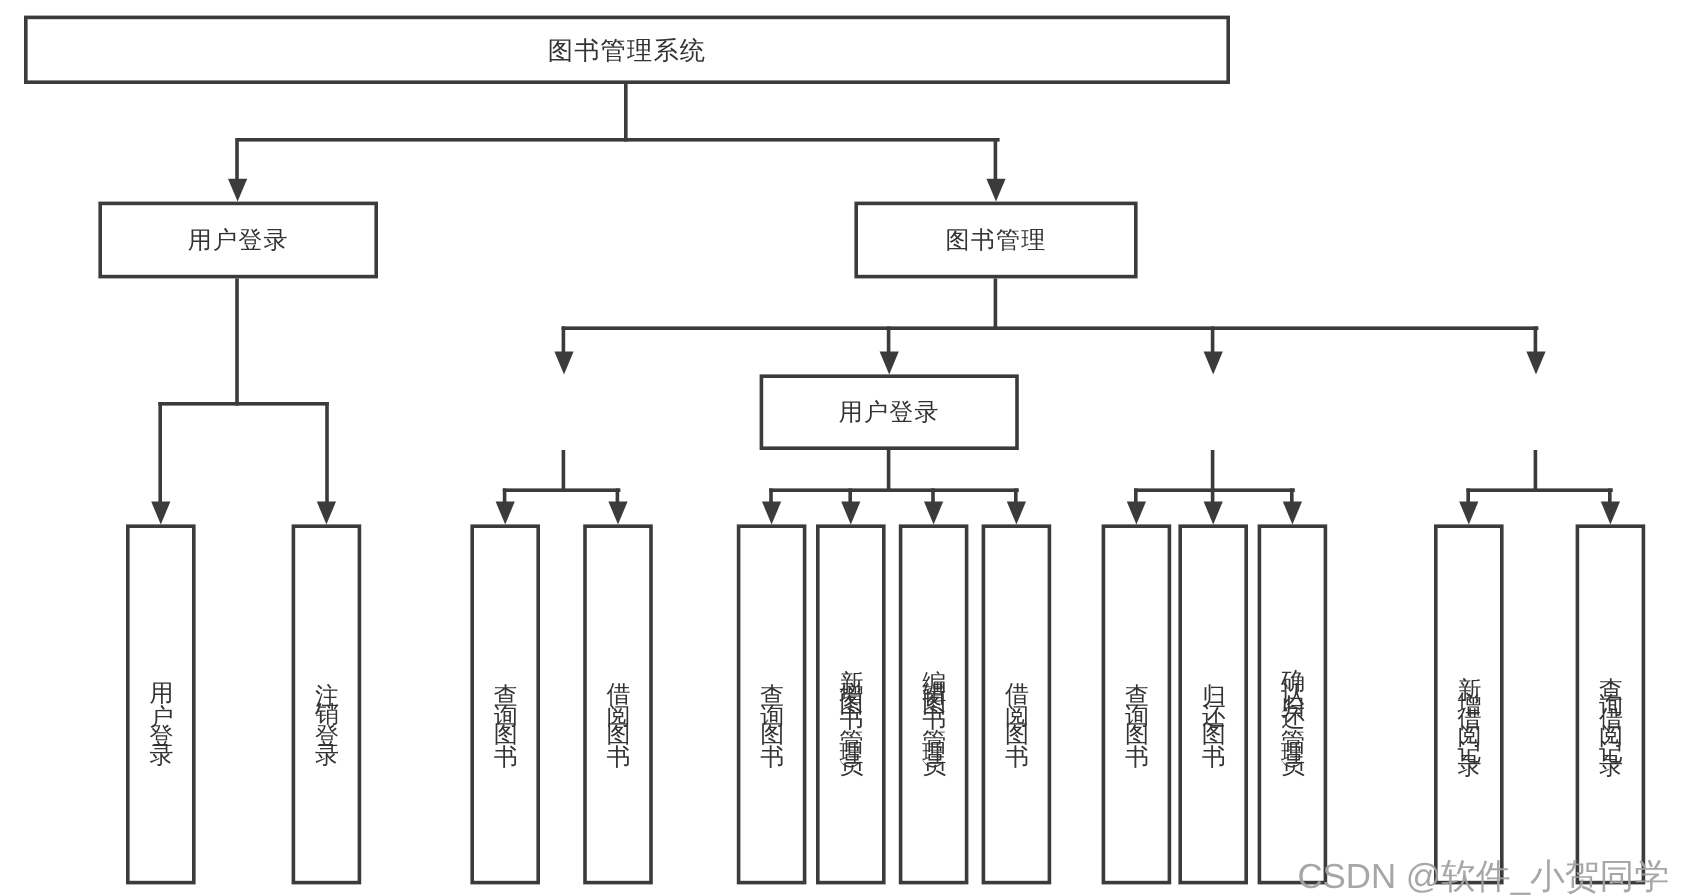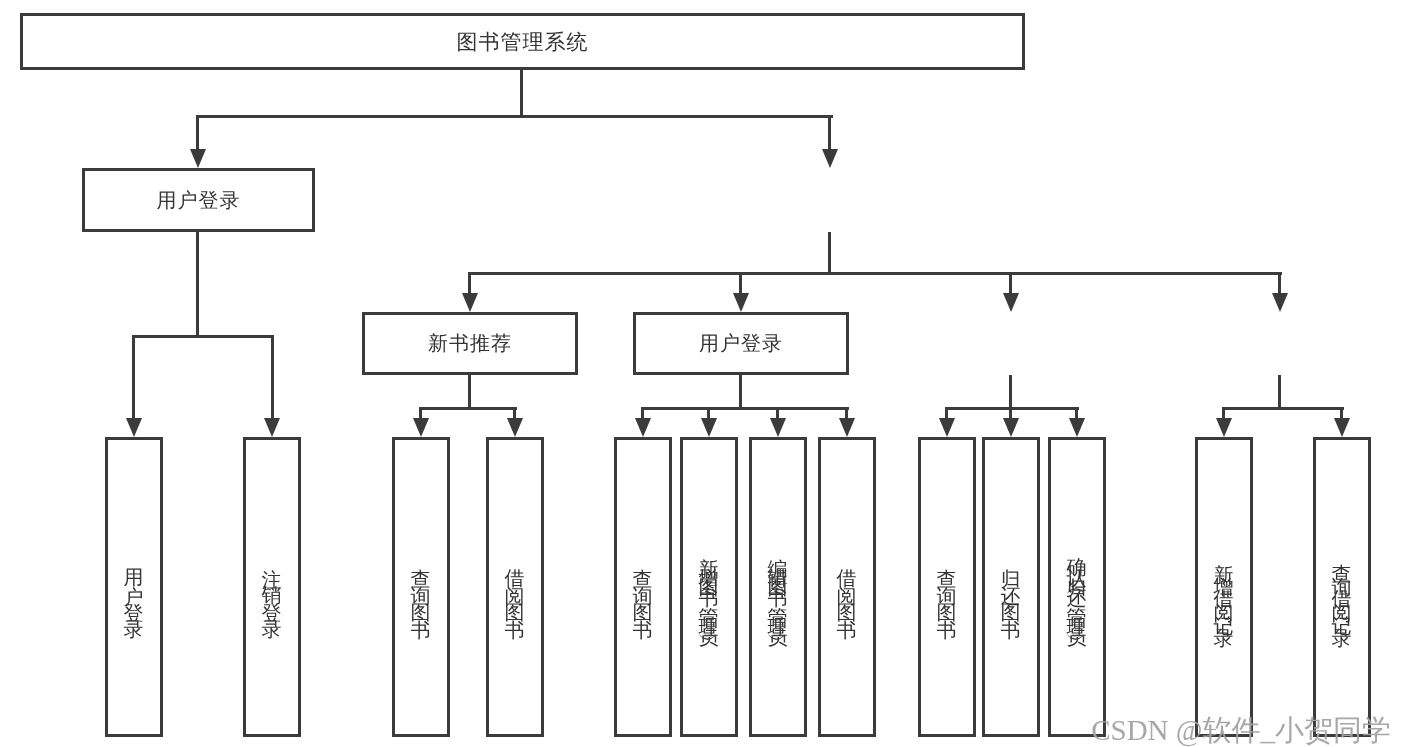--- a/index.html
+++ b/index.html
@@ -1,20 +1,20 @@
 <!DOCTYPE html>
 <html><head>
 <meta charset="utf-8">
 <style>
   html,body{margin:0;padding:0;background:#ffffff;}
   #canvas{
     position:relative;
     width:1405px;height:747px;
     background:#ffffff;
-    font-family:Liberation Serif, serif;
+    font-family:Liberation Sans, sans-serif;
     overflow:hidden;
   }
   .box{
     position:absolute;
     box-sizing:border-box;
     border:3px solid #3b3b3b;
     background:#ffffff;
     color:#333333;
     display:flex;
     align-items:center;
@@ -49,22 +49,22 @@
   }
 </style>
 </head>
 <body>
 
 <div id="canvas">
 
   <div class="box root-box" style="left:20px;top:13px;width:1005px;height:57px">图书管理系统</div>
 
   <div class="box" style="left:82px;top:168px;width:233px;height:64px">用户登录</div>
+  <div class="box" style="left:712px;top:168px;width:236px;height:64px">图书管理</div>
 
-  <div class="box" style="left:362px;top:312px;width:216px;height:63px">新书推荐</div>
   <div class="box" style="left:633px;top:312px;width:216px;height:63px">用户登录</div>
 
   <div class="box leaf sp4" style="left:105px;top:437px;width:58px;height:300px">用户登录</div>
   <div class="box leaf sp4" style="left:243px;top:437px;width:58px;height:300px">注销登录</div>
 
   <div class="box leaf sp4" style="left:392px;top:437px;width:58px;height:300px">查询图书</div>
   <div class="box leaf sp4" style="left:486px;top:437px;width:58px;height:300px">借阅图书</div>
 
   <div class="box leaf sp4" style="left:614px;top:437px;width:58px;height:300px">查询图书</div>
   <div class="box leaf sp9" style="left:680px;top:437px;width:58px;height:300px">新增图书（管理员）</div>

